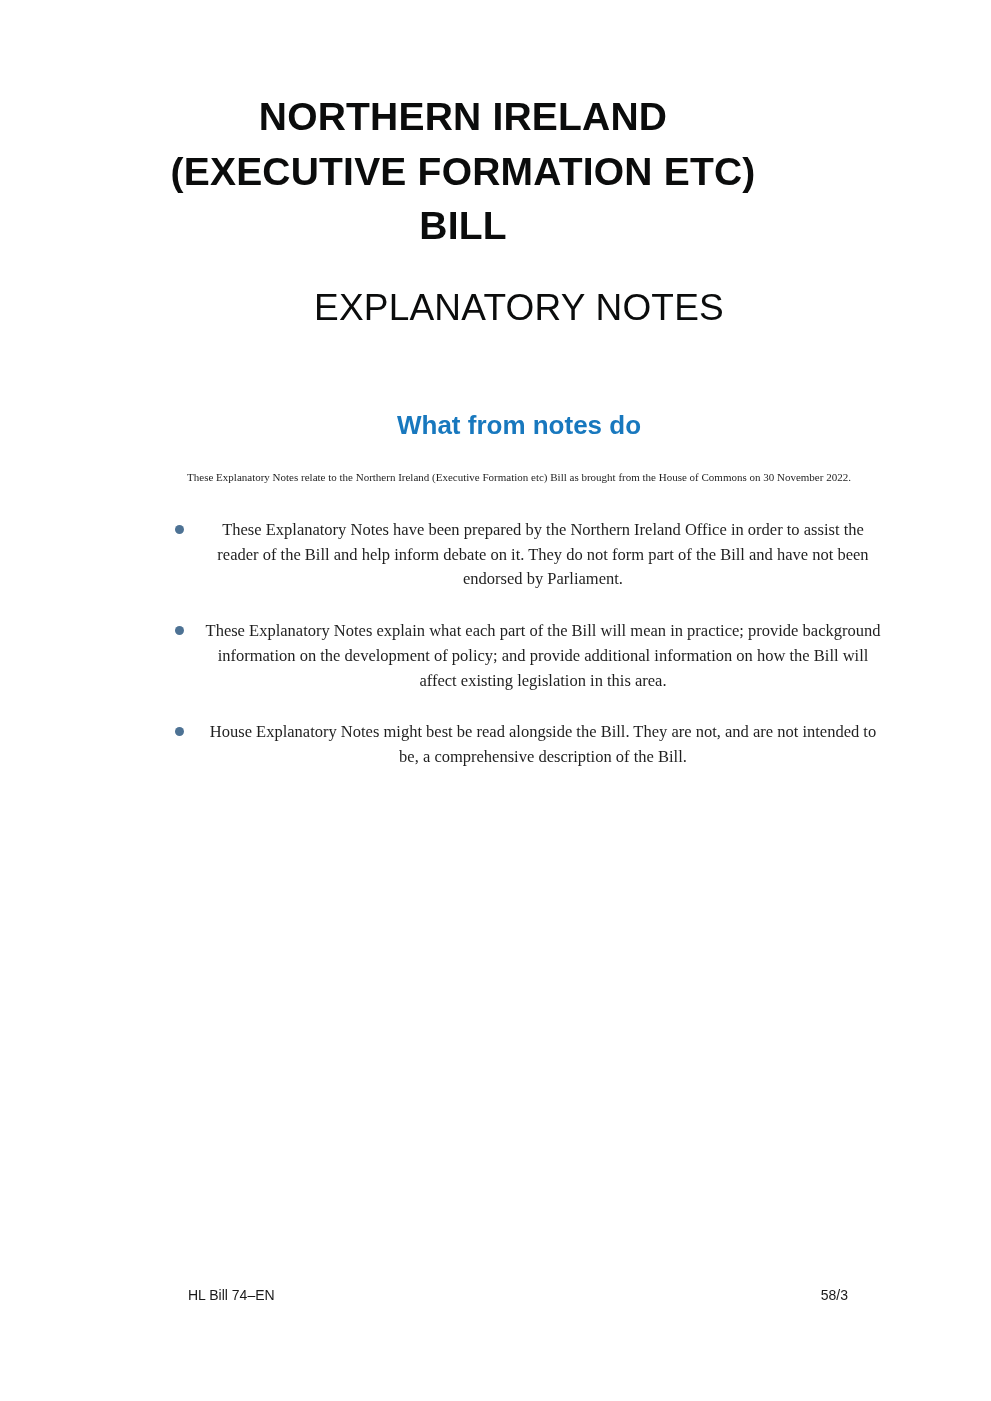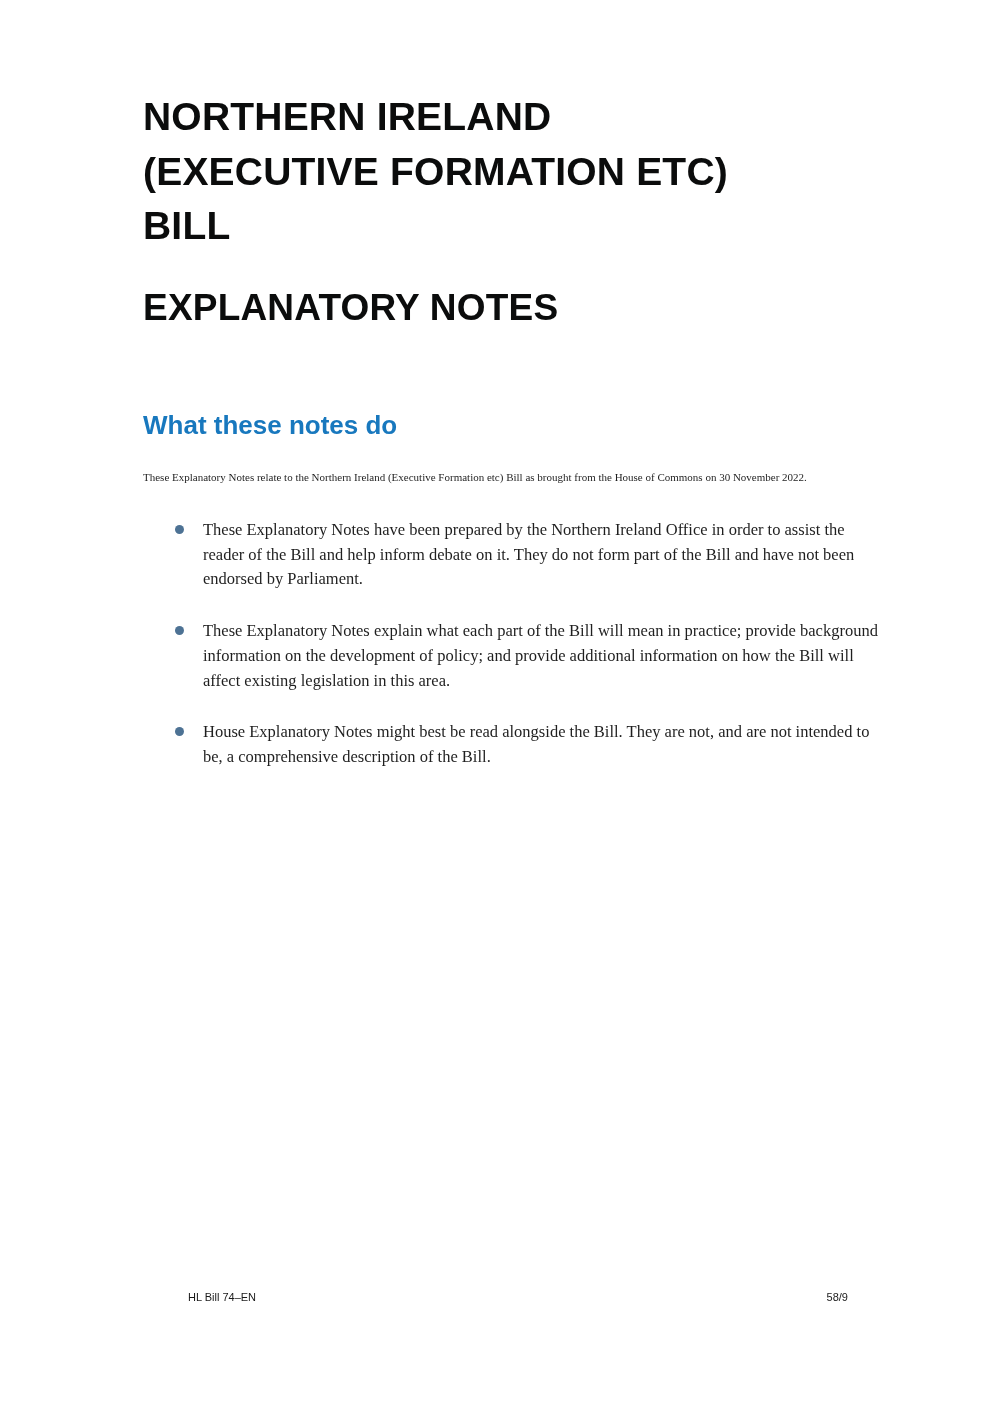--- a/index.html
+++ b/index.html
@@ -8,37 +8,38 @@
     background: #ffffff;
   }
   .page {
     position: relative;
     width: 991px;
     height: 1401px;
     background: #ffffff;
     overflow: hidden;
     font-family: "Liberation Serif", serif;
     color: #1f1f1f;
+    text-align: center;
   }
   .content {
     padding: 90px 96px 0 143px;
   }
   .doc-title {
     font-family: "Liberation Sans", sans-serif;
     font-weight: 700;
     font-size: 39px;
     line-height: 1.4;
     color: #0b0c0c;
     margin: 0;
     max-width: 640px;
     letter-spacing: 0.2px;
   }
   .doc-subtitle {
     font-family: "Liberation Sans", sans-serif;
-    font-weight: 700;
+    font-weight: 400;
     font-size: 37px;
     line-height: 1.2;
     color: #0b0c0c;
     margin: 32px 0 0 0;
     letter-spacing: 0.2px;
   }
   .section-heading {
     font-family: "Liberation Sans", sans-serif;
     font-weight: 700;
     font-size: 26px;
@@ -77,35 +78,35 @@
     margin-left: 19px;
   }
   .footer {
     position: absolute;
     left: 188px;
     right: 143px;
     bottom: 98px;
     display: flex;
     justify-content: space-between;
     font-family: "Liberation Sans", sans-serif;
-    font-size: 11px;
+    font-size: 14px;
     color: #1a1a1a;
   }
 </style>
 </head>
 <body>
 
 <div class="page">
   <div class="content">
 
     <h1 class="doc-title">NORTHERN IRELAND (EXECUTIVE FORMATION ETC) BILL</h1>
 
     <h2 class="doc-subtitle">EXPLANATORY NOTES</h2>
 
-    <h3 class="section-heading">What these notes do</h3>
+    <h3 class="section-heading">What from notes do</h3>
 
     <p class="intro">These Explanatory Notes relate to the Northern Ireland (Executive Formation etc) Bill as brought from the House of Commons on 30 November 2022.</p>
 
     <ul class="bullet-list">
       <li class="bullet-item">
         <span class="bullet-dot"></span>
         <span class="bullet-text">These Explanatory Notes have been prepared by the Northern Ireland Office in order to assist the reader of the Bill and help inform debate on it. They do not form part of the Bill and have not been endorsed by Parliament.</span>
       </li>
       <li class="bullet-item">
         <span class="bullet-dot"></span>
@@ -113,15 +114,15 @@
       </li>
       <li class="bullet-item">
         <span class="bullet-dot"></span>
         <span class="bullet-text">House Explanatory Notes might best be read alongside the Bill. They are not, and are not intended to be, a comprehensive description of the Bill.</span>
       </li>
     </ul>
   </div>
 
   <div class="footer">
     <span>HL Bill 74–EN</span>
-    <span>58/9</span>
+    <span>58/3</span>
   </div>
 </div>
 
 </body></html>

